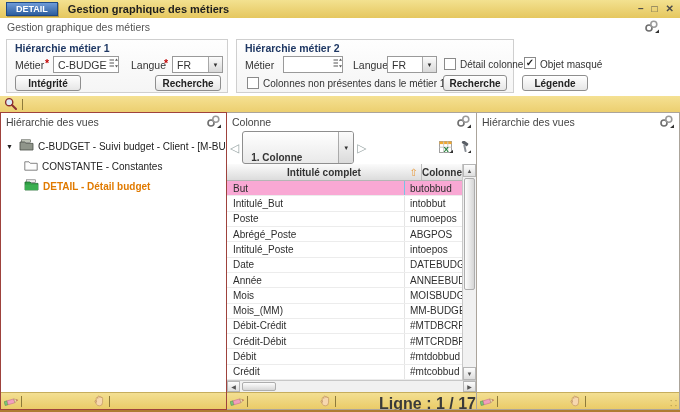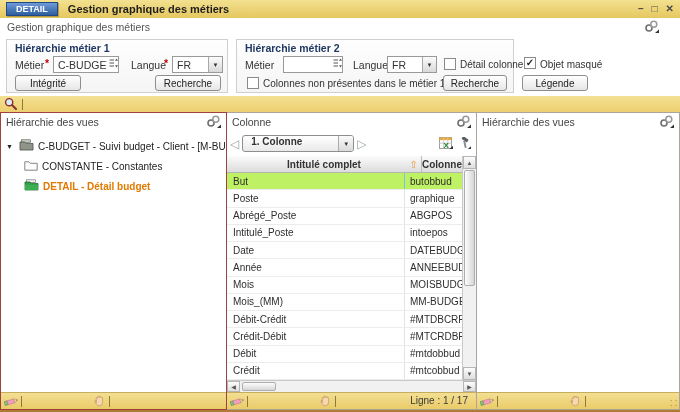--- a/index.html
+++ b/index.html
@@ -21,67 +21,67 @@
 .gb1{left:6px;width:222px}
 .gb2{left:236px;width:278px}
 .gtitle{position:absolute;left:8px;top:2px;font-weight:bold;color:#1F3864}
 .flabel{position:absolute;color:#333}
 .req{position:absolute;color:#C00000;font-weight:bold}
 .tinput{position:absolute;height:17px;border:1px solid #9A9A9A;background:#fff;display:flex;align-items:center;padding-left:4px;gap:2px}
 .tinput .val{flex:1;overflow:hidden;white-space:nowrap}
 .combo{position:absolute;height:17px;border:1px solid #9A9A9A;background:#fff;display:flex;align-items:center}
 .combo .val{flex:1;padding-left:4px}
 .combo .dd{width:14px;height:100%;border-left:1px solid #A8A8A8;background:linear-gradient(#FBFBFB,#D9D9D9);display:flex;align-items:center;justify-content:center;font-size:6px;color:#333}
-.btn{position:absolute;height:16px;border:1px solid #8E8E8E;border-radius:3px;background:linear-gradient(#FFFFFF,#E6E6E6);font-weight:normal;font-size:10px;color:#222;display:flex;align-items:center;justify-content:center;cursor:default}
+.btn{position:absolute;height:16px;border:1px solid #8E8E8E;border-radius:3px;background:linear-gradient(#FFFFFF,#E6E6E6);font-weight:bold;font-size:10px;color:#222;display:flex;align-items:center;justify-content:center;cursor:default}
 .cb{position:absolute;width:12px;height:12px;border:1px solid #8A8A8A;background:#fff;display:flex;align-items:center;justify-content:center;font-size:10px;font-weight:bold;color:#222;line-height:10px}
 .cblabel{position:absolute;font-size:10px;color:#333;white-space:nowrap}
 
 .searchbar{flex:0 0 16px;background:linear-gradient(#F5E193,#ECCF70);display:flex;align-items:center;padding:0 4px;gap:5px}
 .vsep{width:1px;height:11px;background:#8d7a3a}
 
 .panels{flex:1;display:flex;background:#E9CD6E;min-height:0}
 .panel{display:flex;flex-direction:column;background:#fff;min-width:0}
 .panel.left{flex:0 0 227px;border:1px solid #9E423C}
 .panel.mid{flex:0 0 250px;border:1px solid #ABA49B;border-left:none}
 .panel.right{flex:1;border:1px solid #ABA49B;border-left:none}
 .phead{flex:0 0 18px;display:flex;align-items:center;padding:0 5px;color:#444;background:#fff}
 .phead .chain{margin-left:auto}
 .pbody{flex:1;background:#fff;min-height:0;display:flex;flex-direction:column;overflow:hidden}
 .pstatus{flex:0 0 17px;background:linear-gradient(#F3DF92,#EACB68);border-top:1px solid #C6AD5D;position:relative}
 .pstatus .sep1{position:absolute;left:20px;top:3px;width:1px;height:11px;background:#8d7a3a}
 .pstatus .sep2{position:absolute;left:108px;top:3px;width:1px;height:11px;background:#8d7a3a}
 .pstatus .ic-pencil{position:absolute;left:3px;top:3px}
 .pstatus .ic-hand{position:absolute;left:92px;top:2px}
-.lineinfo{position:absolute;right:8px;top:2px;font-weight:normal;font-size:10px;color:#3a3a3a}
+.lineinfo{position:absolute;right:0;top:2px;font-weight:bold;font-size:16px;color:#3a3a3a}
 
 .tree{padding-top:5px;font-size:10px}
 .tree-row{display:flex;align-items:center;height:20px;gap:4px;padding-left:5px;white-space:nowrap;overflow:hidden}
 .tree-row.child{padding-left:23px}
 .caret{font-size:7px;color:#222;width:9px;flex:0 0 9px}
 .tree-label{color:#222}
 .tree-row.selected .tree-label{color:#E07A00;font-weight:bold}
 
 .mtoolbar{flex:0 0 25px;display:flex;align-items:center;padding:0 3px;gap:3px}
 .chev{color:#9aa6a6;font-size:12px;line-height:12px}
-.pager-combo{width:112px;height:17px;border:1px solid #8E8E8E;border-radius:3px;background:linear-gradient(#FFF,#E9E9E9);display:flex;align-items:flex-start;overflow:hidden}
+.pager-combo{width:112px;height:33px;border:1px solid #8E8E8E;border-radius:3px;background:linear-gradient(#FFF,#E9E9E9);display:flex;align-items:flex-end;overflow:hidden}
 .pager-combo .val{flex:1;padding-left:8px;font-weight:bold;font-size:10px}
 .pager-combo .dd{width:15px;height:100%;border-left:1px solid #AAA;background:linear-gradient(#FBFBFB,#DADADA);display:flex;align-items:center;justify-content:center;font-size:6px;color:#333}
 .mtool-icons{margin-left:auto;display:flex;gap:5px;align-items:center;padding-right:2px}
 
 .tablewrap{flex:1;display:flex;min-height:0}
 .tgrid{flex:1;display:flex;flex-direction:column;min-width:0}
 .thead{flex:0 0 17px;display:flex;background:linear-gradient(#FBFBFB,#DCDCDC);border-bottom:1px solid #B5B5B5;font-weight:bold;color:#333;font-size:10px}
 .th1{width:203px;display:flex;align-items:center;justify-content:center;border-right:1px solid #BDBDBD;position:relative}
 .sort{position:absolute;right:3px;color:#E89A3C;font-size:10px;font-weight:normal}
 .th2{flex:1;display:flex;align-items:center;justify-content:center}
 .rows{flex:1;display:flex;flex-direction:column;min-height:0}
 .trow{flex:1;display:flex;border-bottom:1px solid #ECECEC;font-size:10px;color:#2e2e2e;min-height:0}
 .trow .c1{width:178px;padding-left:6px;border-right:1px solid #E4E4E4;display:flex;align-items:center;overflow:hidden;white-space:nowrap}
 .trow .c2{flex:1;padding-left:5px;display:flex;align-items:center;overflow:hidden;white-space:nowrap}
-.trow.selected{background:#bef264}
+.trow.selected{background:#f9a8d4}
 .trow.selected .c1{border-right-color:#79C2E4}
 
 .vscroll{flex:0 0 14px;background:#F1F1F1;border-left:1px solid #C8C8C8;display:flex;flex-direction:column}
 .sbtn{flex:0 0 13px;background:linear-gradient(#FDFDFD,#DEDEDE);border:1px solid #B6B6B6;display:flex;align-items:center;justify-content:center;font-size:6px;color:#555}
 .vthumb{margin:1px;height:52%;background:linear-gradient(90deg,#FDFDFD,#D6D6D6);border:1px solid #ADADAD;border-radius:2px}
 .vtrack{flex:1}
 .hscroll{flex:0 0 12px;display:flex;background:#F1F1F1;border-top:1px solid #C8C8C8}
 .hbtn{flex:0 0 13px;background:linear-gradient(#FDFDFD,#DEDEDE);border:1px solid #B6B6B6;display:flex;align-items:center;justify-content:center;font-size:6px;color:#555}
 .hthumb{margin:1px 0 1px 2px;width:34px;background:linear-gradient(#FDFDFD,#D6D6D6);border:1px solid #ADADAD;border-radius:2px}
 .htrack{flex:1}
@@ -297,22 +297,26 @@
               <div class="th2">
                 <span>Colonne</span>
               </div>
             </div>
             <div class="rows">
               <div class="trow selected">
                   <div class="c1">But</div>
                   <div class="c2">butobbud</div>
                 </div>
               <div class="trow">
+                  <div class="c1">Intitulé_But</div>
+                  <div class="c2">intobbut</div>
+                </div>
+              <div class="trow">
                   <div class="c1">Poste</div>
-                  <div class="c2">graphique</div>
+                  <div class="c2">numoepos</div>
                 </div>
               <div class="trow">
                   <div class="c1">Abrégé_Poste</div>
                   <div class="c2">ABGPOS</div>
                 </div>
               <div class="trow">
                   <div class="c1">Intitulé_Poste</div>
                   <div class="c2">intoepos</div>
                 </div>
               <div class="trow">

